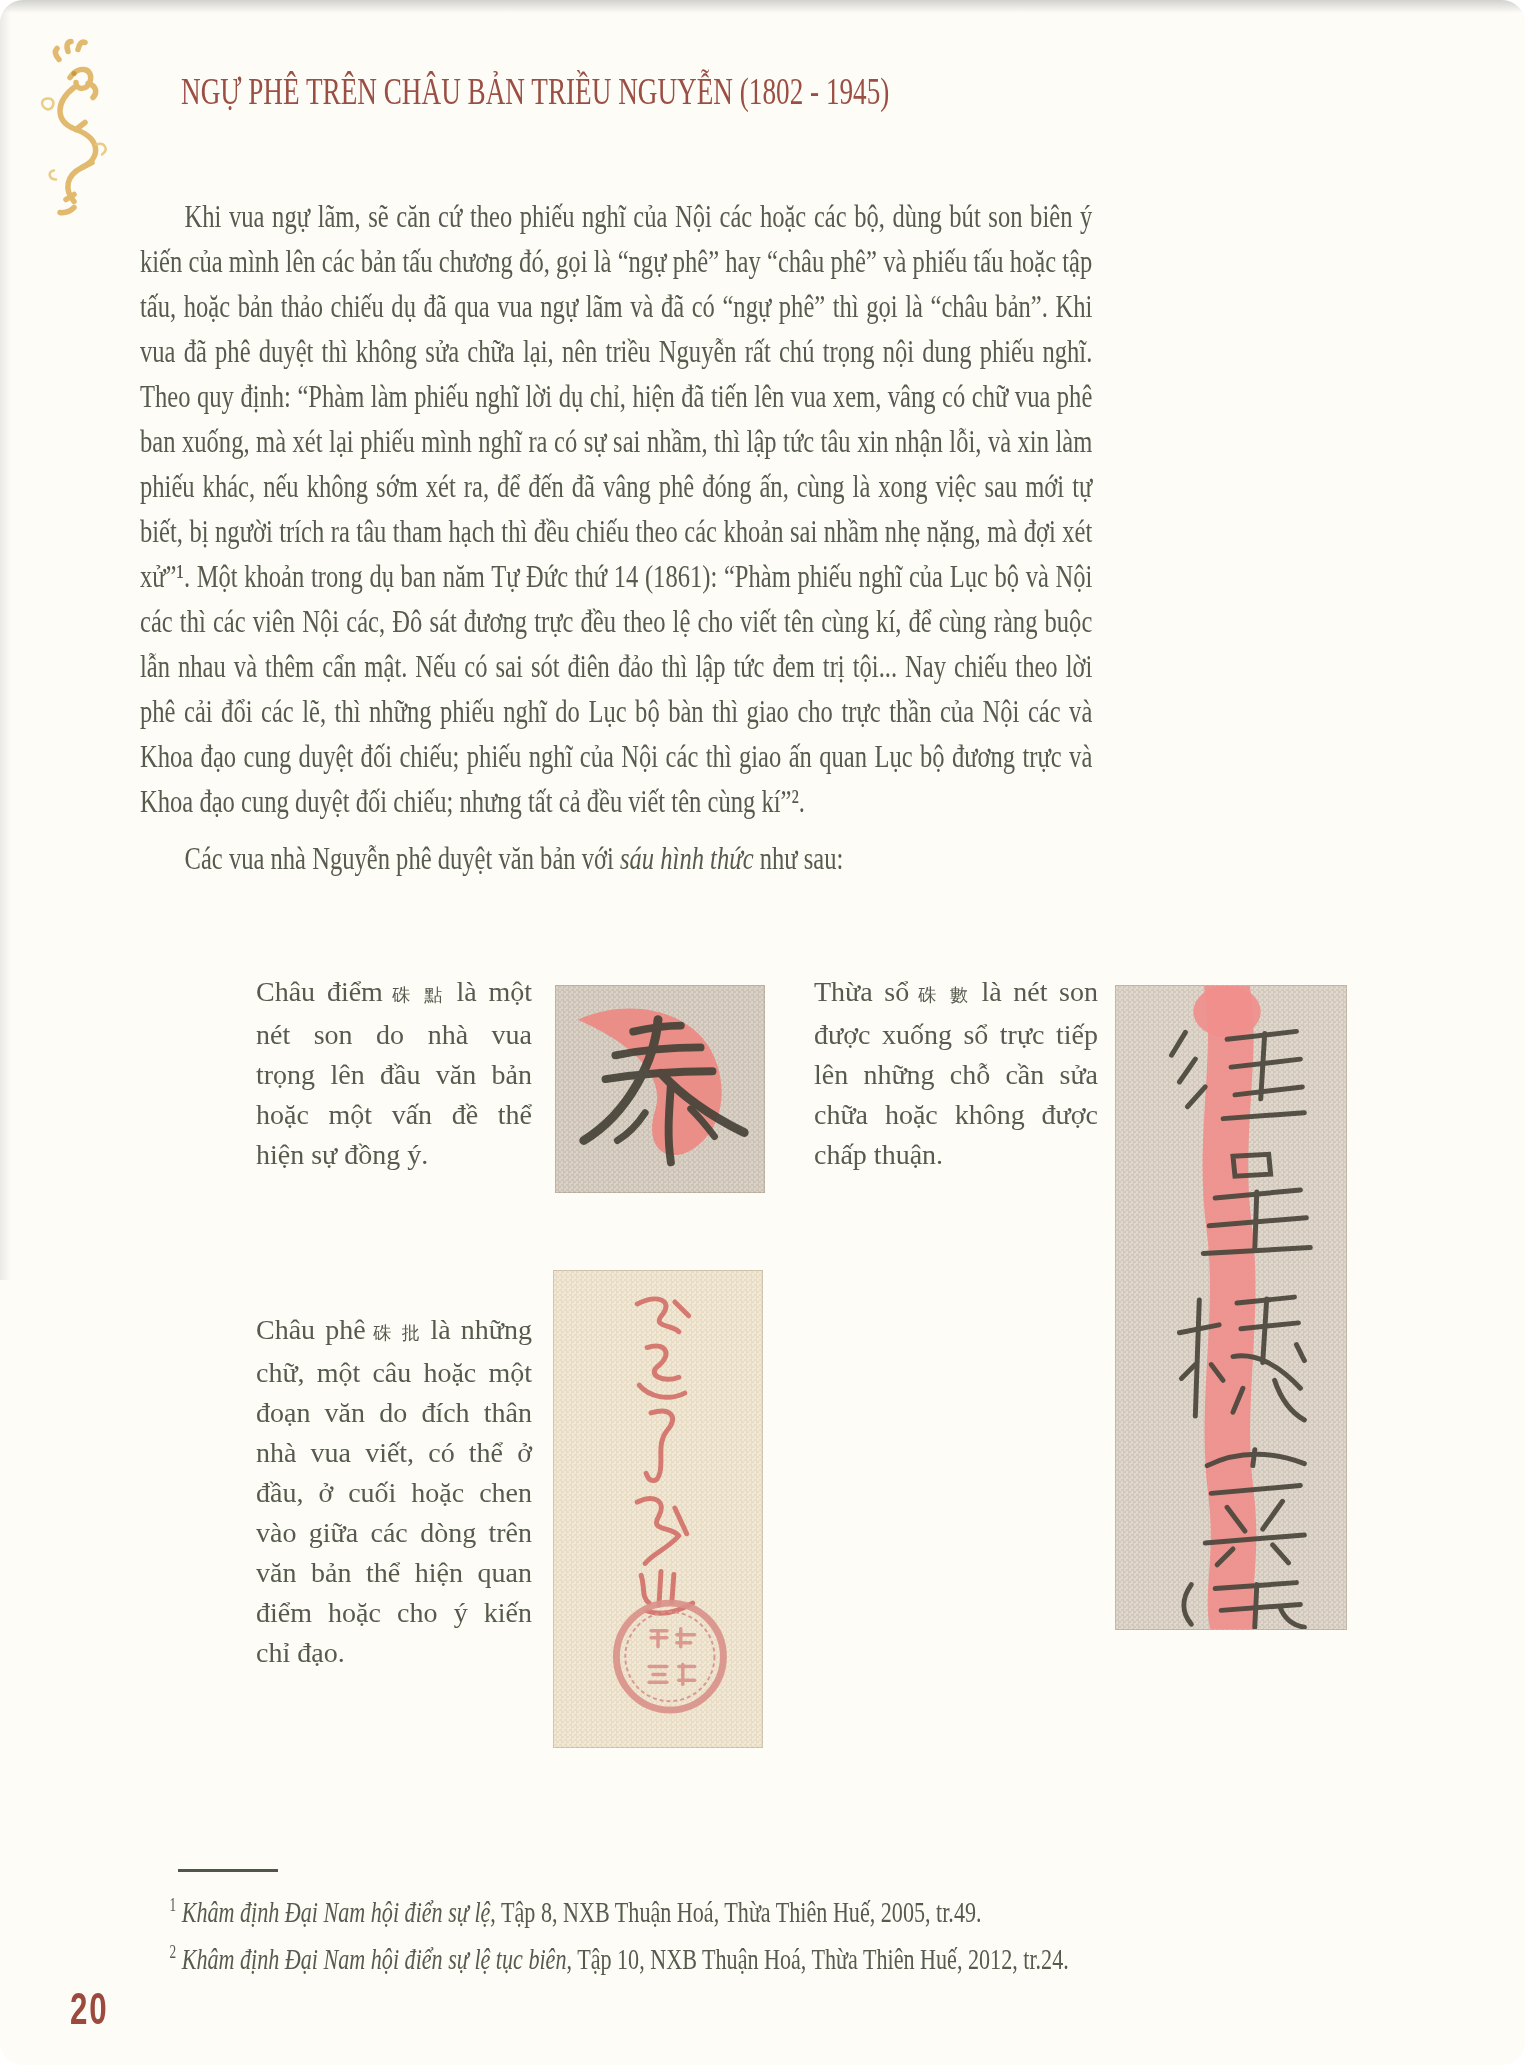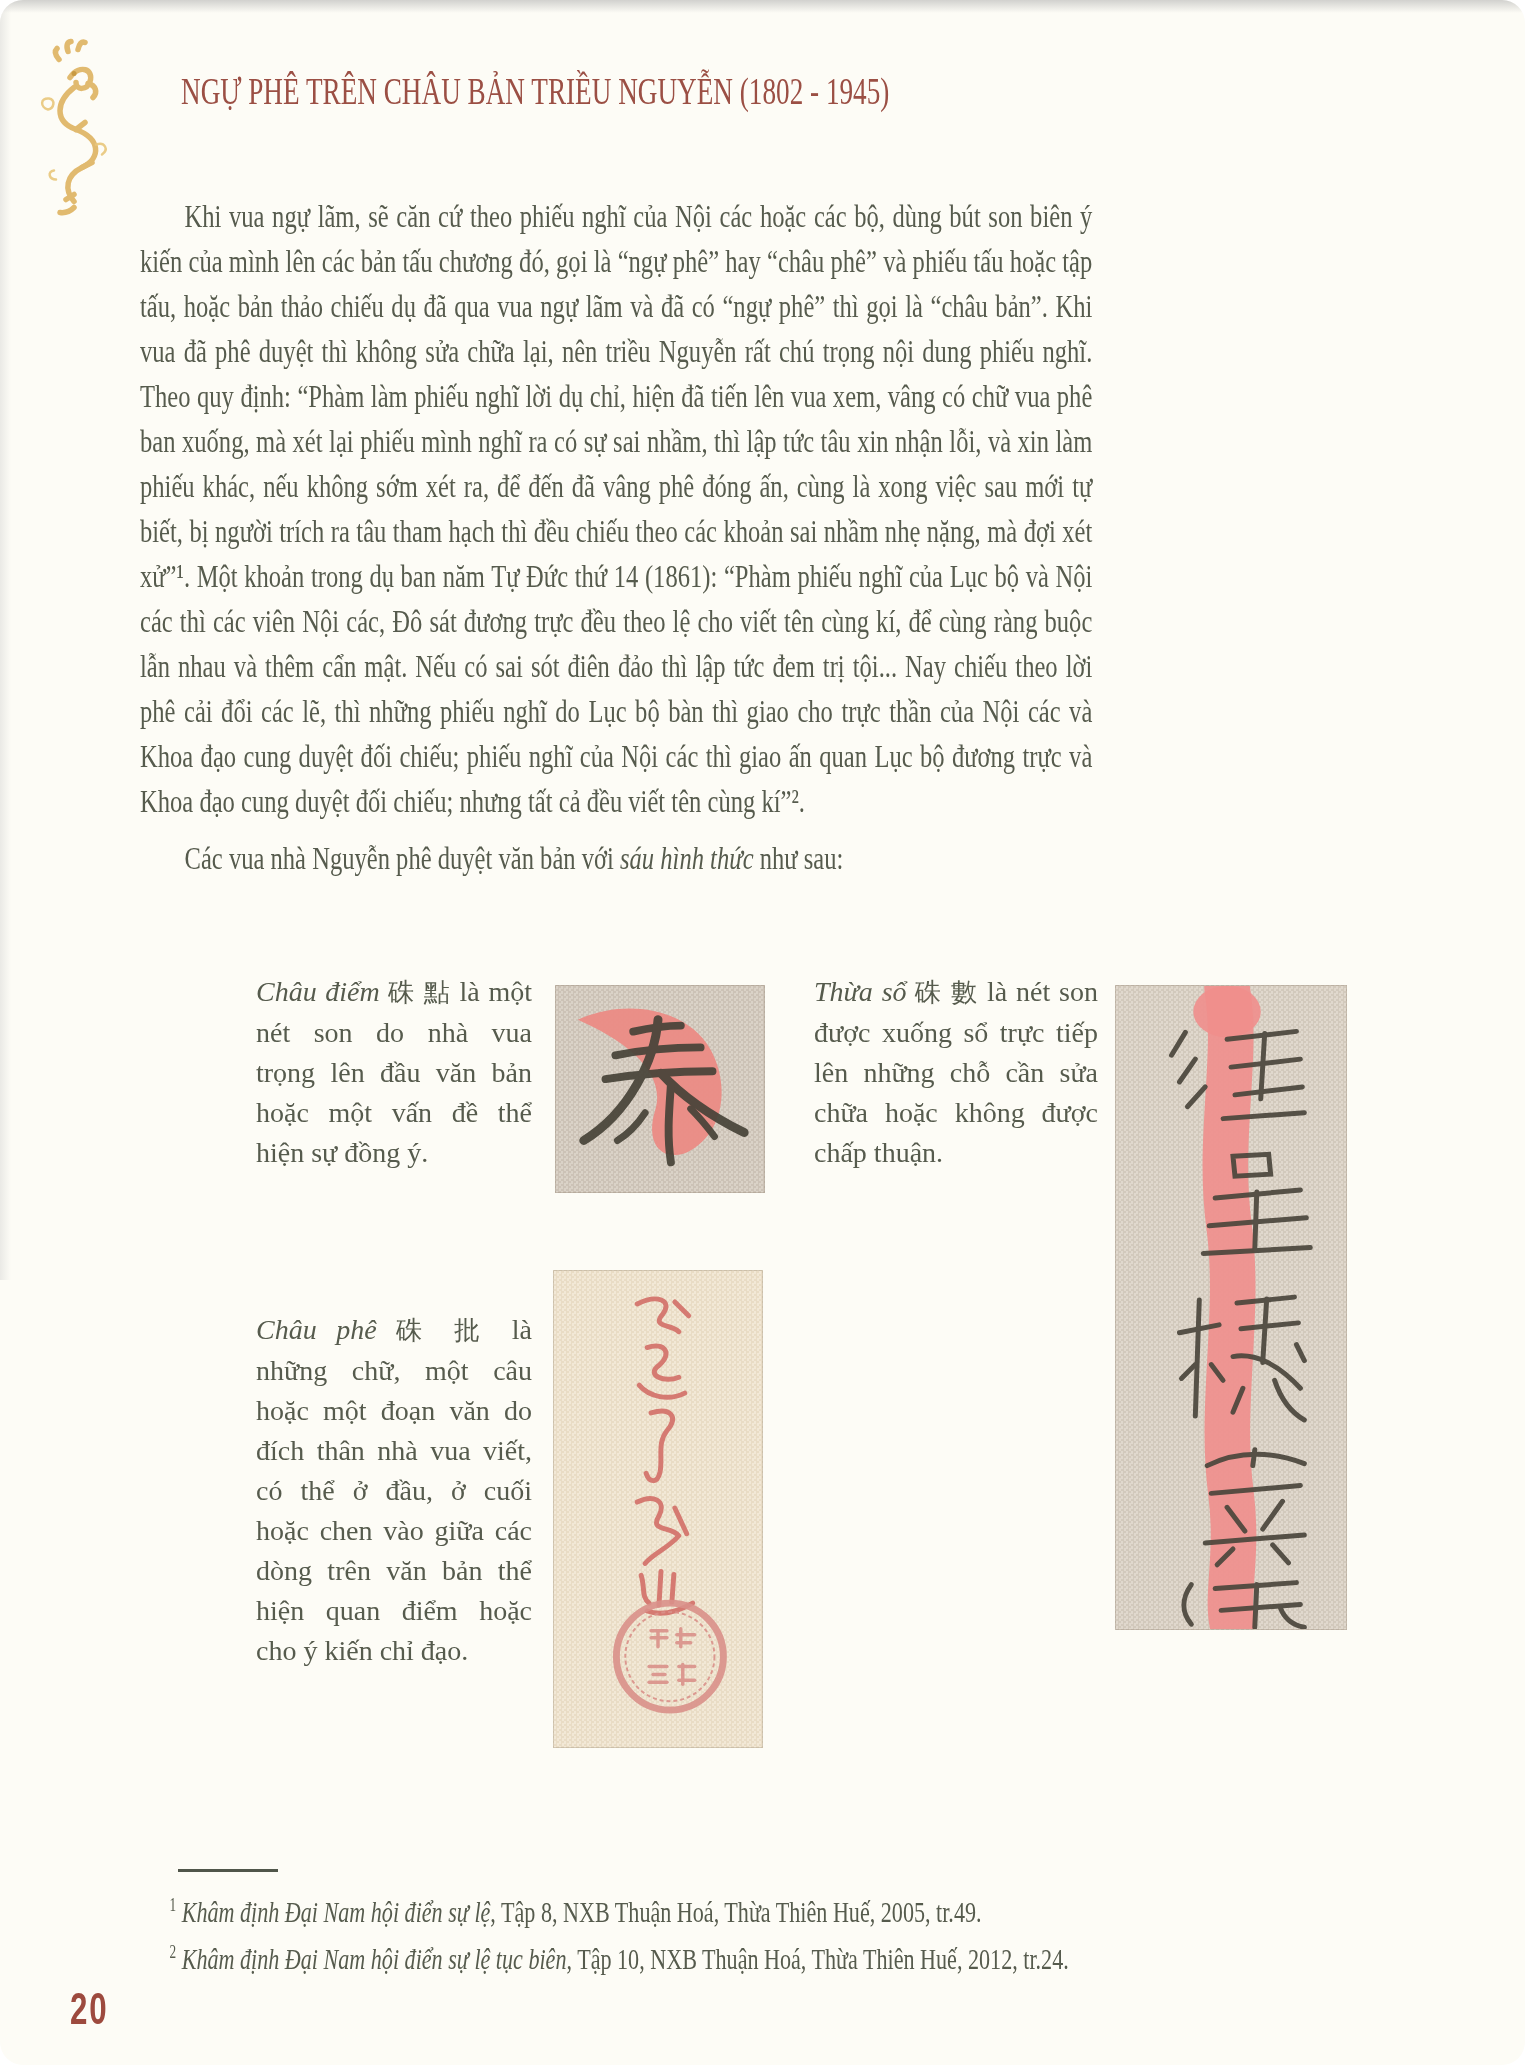--- a/index.html
+++ b/index.html
@@ -35,22 +35,22 @@
   }
   .bodytext p{margin:0;text-indent:58px;}
   .bodytext p.intro{margin-top:12px;}
   .intro i{font-style:italic;}
 
   
   .formdesc{
     position:absolute;width:276px;
     font-size:28px;line-height:40px;text-align:justify;
   }
-  .formdesc .term{font-style:italic;}
-  .formdesc .han{font-size:26px;}
+  .formdesc .term{}
+  .formdesc .han{font-size:18px;}
   .fd-1{left:256px;top:972px;}
   .fd-2{left:814px;top:972px;width:284px;}
   .fd-3{left:256px;top:1286px;margin-top:24px;}
 
   
   .art{position:absolute;border:1px solid rgba(120,105,85,.25);box-sizing:border-box;}
   .art svg{position:absolute;left:0;top:0;width:100%;height:100%;}
   .art-diem{left:555px;top:985px;width:210px;height:208px;
     background-color:#d2c9bd;
     background-image:repeating-conic-gradient(#ccc2b6 0% 25%,#dad2c7 0% 50%);

